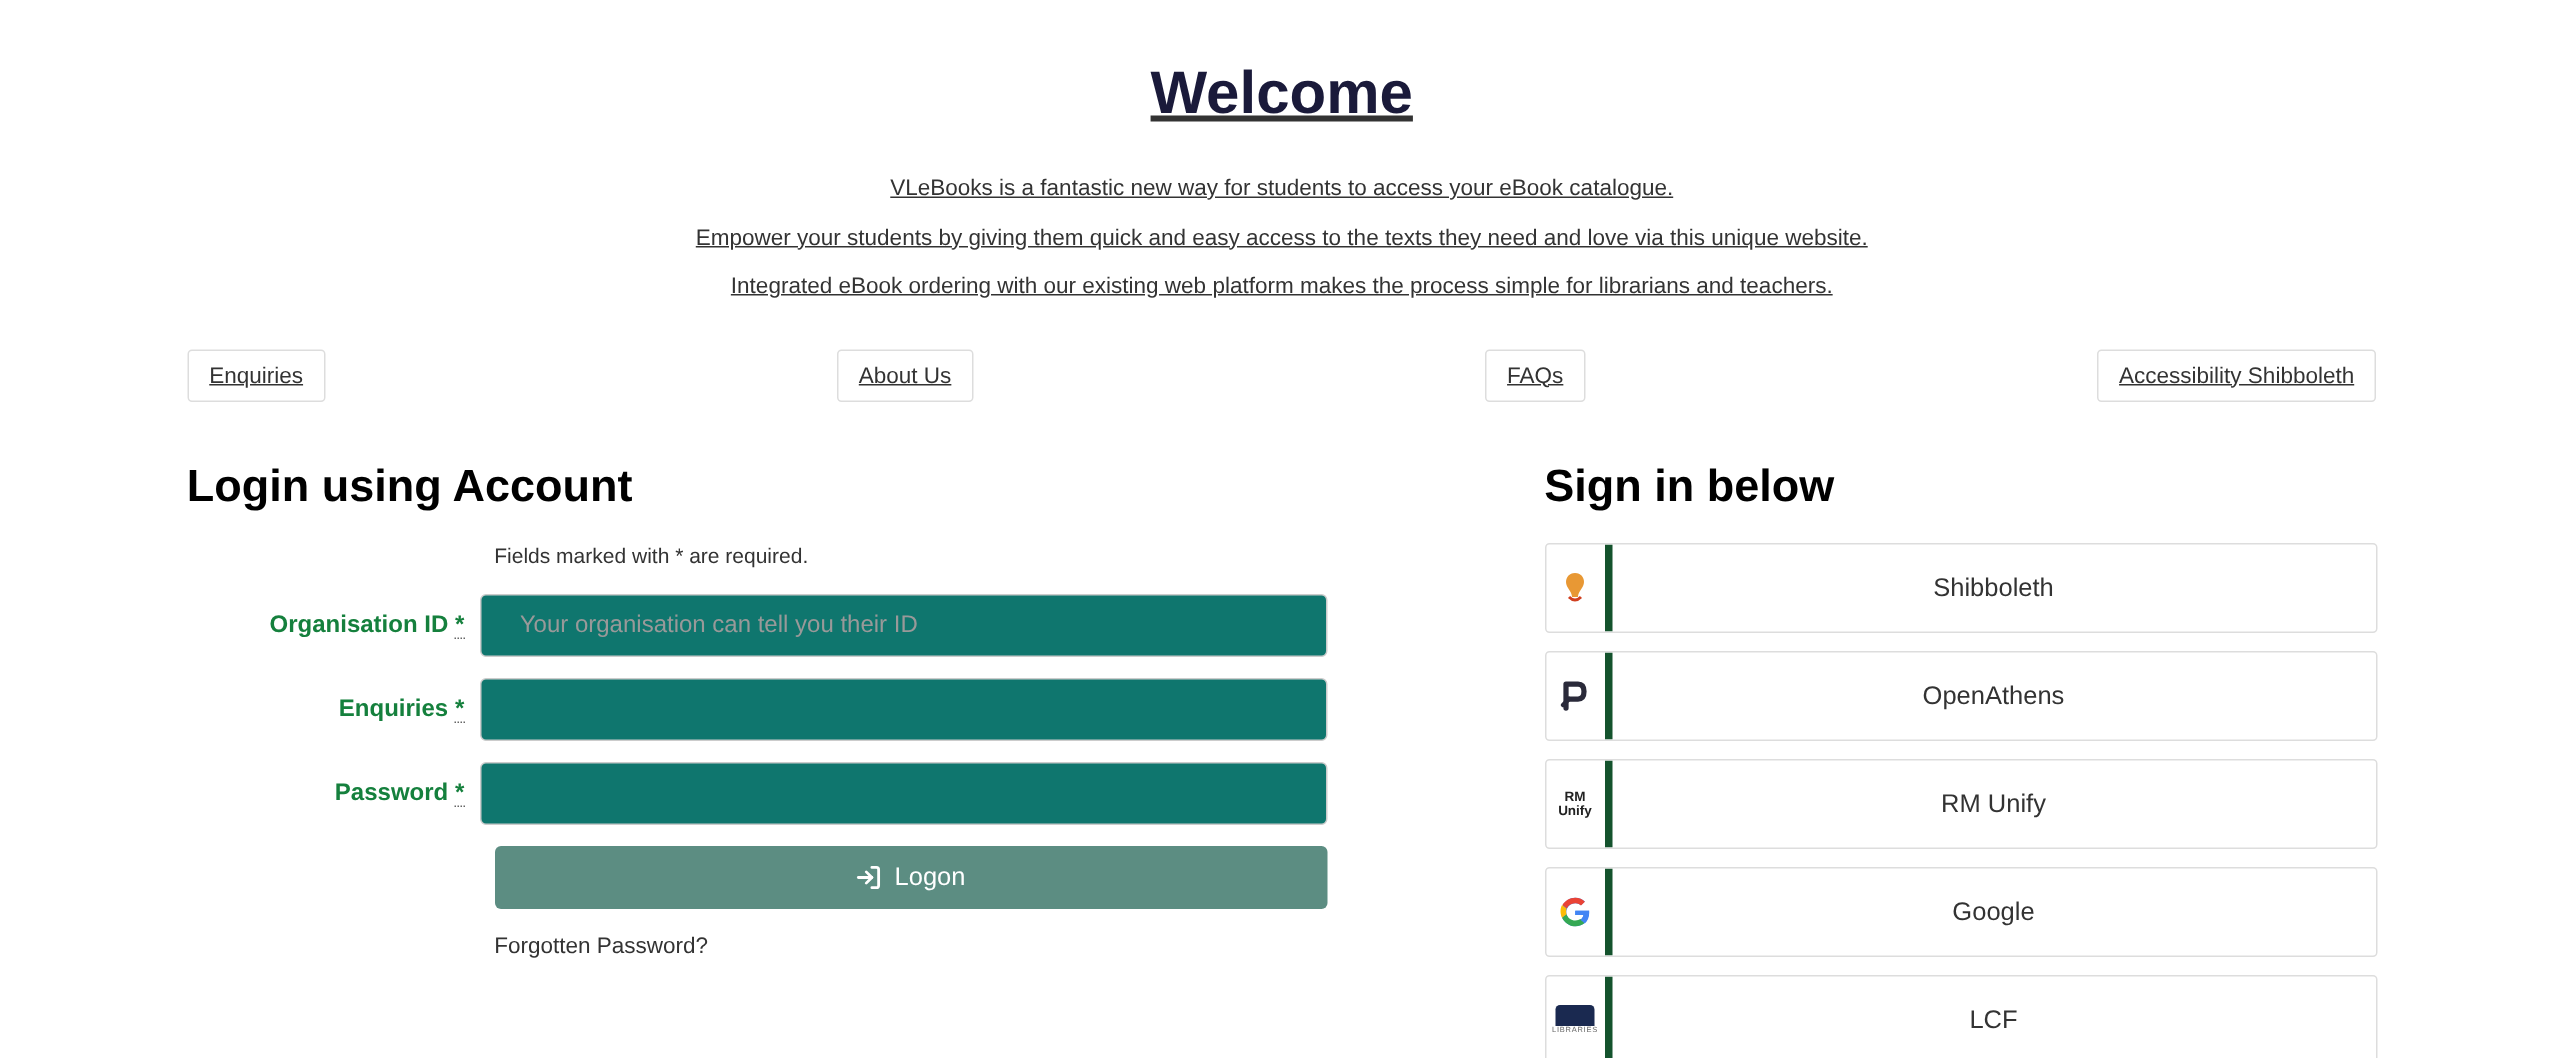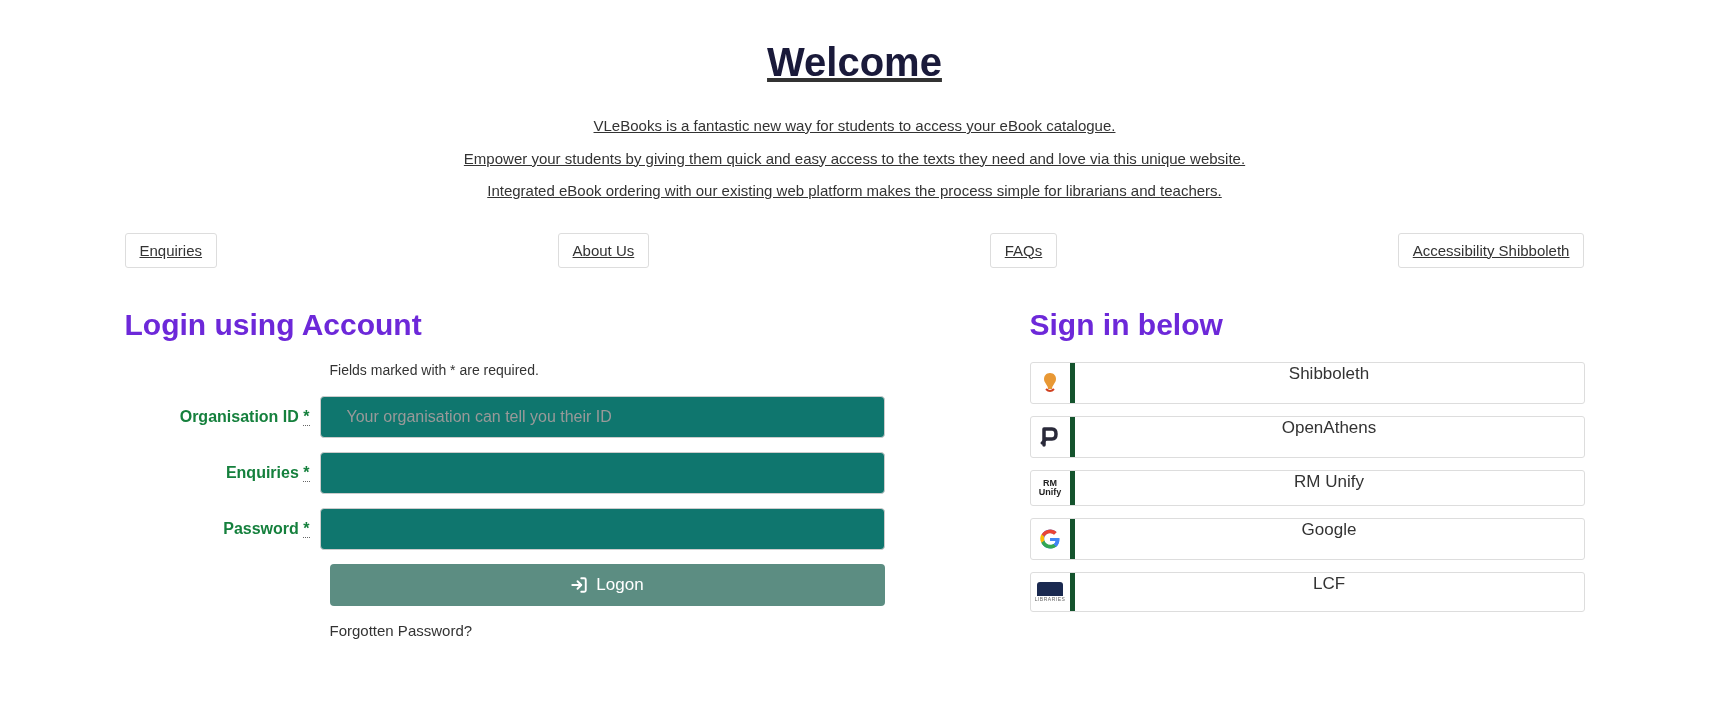--- a/index.html
+++ b/index.html
@@ -58,21 +58,21 @@
     }
     .login-section {
       flex: 0 0 760px;
     }
     .sso-section {
       flex: 0 0 555px;
     }
     .section-title {
       font-size: 30px;
       font-weight: 600;
-      color: #6d28d9;
+      color: #000000;
       margin-bottom: 20px;
     }
     .required-note {
       font-size: 14px;
       color: #333;
       margin-bottom: 18px;
       margin-left: 205px;
     }
     .form-row {
       display: flex;
@@ -152,21 +152,21 @@
     }
     .sso-icon {
       width: 24px;
       height: 24px;
     }
     .sso-label {
       flex: 1;
       text-align: center;
       font-size: 17px;
       color: #333;
-      padding: 1px 10px;
+      padding: 19px 10px;
     }
     .sso-text-icon {
       font-size: 9px;
       font-weight: 700;
       line-height: 1;
       text-align: center;
       color: #222;
     }
     .lcf-icon {
       width: 30px;

